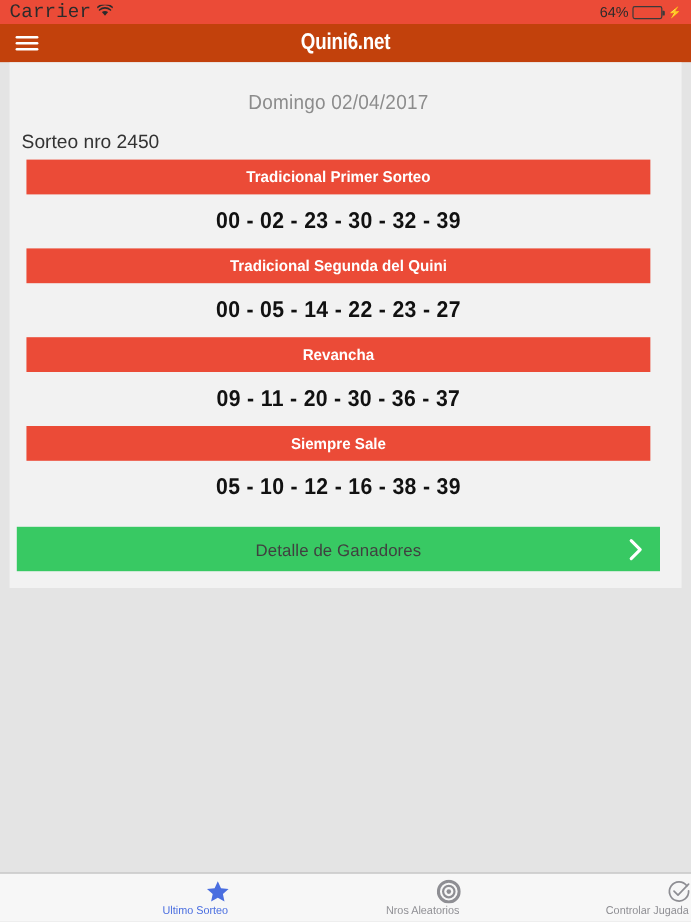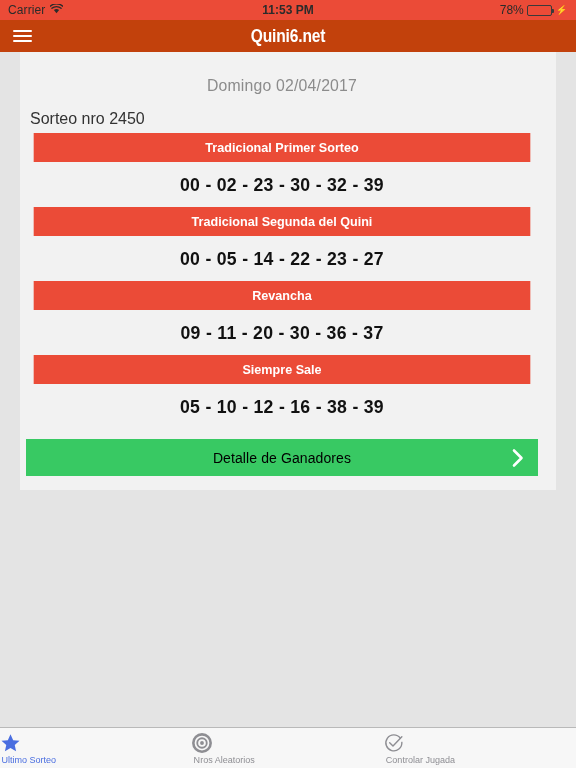--- a/index.html
+++ b/index.html
@@ -26,21 +26,21 @@
     padding: 0 8px;
     color: #2a2a2a;
     font-size: 12px;
     position: relative;
   }
   .status-left {
     display: flex;
     align-items: center;
     gap: 5px;
   }
-  .carrier-text { font-size: 12px; color: #2b2b2b; letter-spacing: 0.1px; }
+  .carrier-text { font-size: 16px; color: #2b2b2b; letter-spacing: 0.1px; font-family: Liberation Mono, monospace; }
   .wifi-icon { display: block; }
   .status-center {
     position: absolute;
     left: 0; right: 0;
     text-align: center;
     font-size: 12px;
     font-weight: bold;
     color: #2b2b2b;
   }
   .status-right {
@@ -113,21 +113,21 @@
   
   .content-area {
     position: absolute;
     top: 52px;
     left: 0;
     right: 0;
     bottom: 41px;
     background: #e4e4e4;
   }
   .card {
-    margin: 0 20px;
+    margin: 0 8px;
     background: #f2f2f2;
     padding: 0 12px 14px 0;
   }
   .date-title {
     text-align: center;
     font-size: 17px;
     color: #8c8c8c;
     padding: 24px 0 14px 0;
     transform: scaleX(0.93);
     letter-spacing: 0.2px;
@@ -152,21 +152,21 @@
     font-size: 19px;
     font-weight: bold;
     color: #111111;
     padding: 12px 0 11px 0;
     letter-spacing: 0.3px;
     transform: scaleX(0.93);
   }
   .detail-button {
     margin: 10px 6px 0 6px;
     background: #38C963;
-    color: #000000;
+    color: #404040;
     height: 37px;
     display: flex;
     align-items: center;
     justify-content: center;
     position: relative;
     cursor: pointer;
     font-size: 14px;
   }
   .detail-label {
     letter-spacing: 0.1px;
@@ -185,21 +185,21 @@
     left: 0; right: 0; bottom: 0;
     height: 41px;
     background: #f7f7f7;
     border-top: 1px solid #b9b9b9;
     display: flex;
   }
   .tab-item {
     flex: 1;
     display: flex;
     flex-direction: column;
-    align-items: flex-start;
+    align-items: flex-end;
     justify-content: center;
     gap: 1px;
     cursor: pointer;
     padding-top: 2px;
   }
   .tab-icon {
     height: 20px;
     display: flex;
     align-items: center;
     justify-content: center;
@@ -218,23 +218,22 @@
   <div class="status-left">
     <span class="carrier-text">Carrier</span>
     <span class="wifi-icon">
       <svg width="13" height="10" viewBox="0 0 13 10">
         <path d="M6.5 9.2 L3.9 6.1 A4.2 4.2 0 0 1 9.1 6.1 Z" fill="#2b2b2b"></path>
         <path d="M1.9 4.3 A6.9 6.9 0 0 1 11.1 4.3" stroke="#2b2b2b" stroke-width="1.3" fill="none" stroke-linecap="round"></path>
         <path d="M0.2 2.2 A9.3 9.3 0 0 1 12.8 2.2" stroke="#2b2b2b" stroke-width="1.3" fill="none" stroke-linecap="round"></path>
       </svg>
     </span>
   </div>
-  <div class="status-center">11:53 PM</div>
   <div class="status-right">
-    <span class="battery-pct">78%</span>
+    <span class="battery-pct">64%</span>
     <span class="battery-shell">
       <span class="battery-fill" style="width: 67%;"></span>
       <span class="battery-cap"></span>
     </span>
     <span class="bolt-icon">⚡</span>
   </div>
 </div>
 
 <div class="nav-bar">
   <div class="menu-button">

